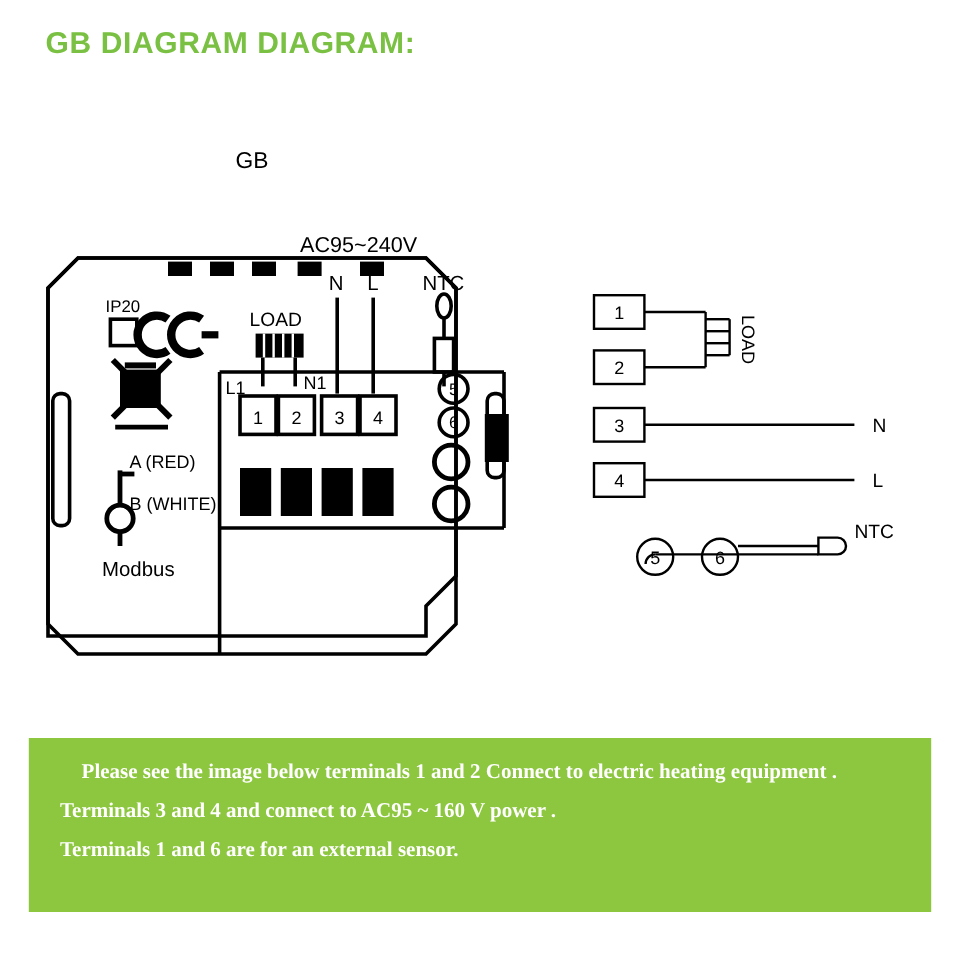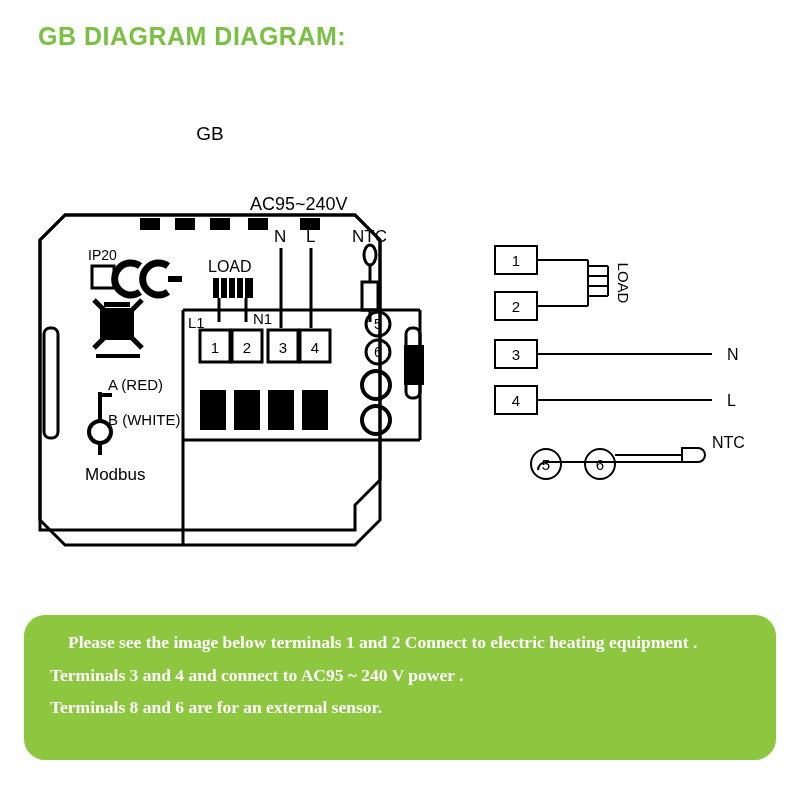--- a/index.html
+++ b/index.html
@@ -38,21 +38,20 @@
   }
   .notes {
     position: absolute;
     left: 24px;
     top: 615px;
     width: 752px;
     height: 145px;
     background: #8dc63f;
     box-sizing: border-box;
     padding: 16px 22px 10px 26px;
-    border-radius: 21px;
   }
   .notes p {
     margin: 0 0 9px 0;
     color: #ffffff;
     font-family: "Liberation Serif", serif;
     font-weight: bold;
     font-size: 17.5px;
     line-height: 1.35;
   }
   .notes p.first {
@@ -227,17 +226,17 @@
           <line x1="615" y1="385" x2="682" y2="385" stroke="#000" stroke-width="2"></line>
           <path d="M682,378 h16 a7,7 0 0 1 0,14 h-16 z" fill="none" stroke="#000" stroke-width="2"></path>
         </g>
         <text x="712" y="378" font-size="16">NTC</text>
       </g>
     </svg>
   </div>
 
   <div class="notes">
     <p class="first">Please see the image below terminals 1 and 2 Connect to electric heating equipment .</p>
-    <p>Terminals 3 and 4 and connect to AC95 ~ 240 V power .</p>
-    <p>Terminals 8 and 6 are for an external sensor.</p>
+    <p>Terminals 3 and 4 and connect to AC95 ~ 160 V power .</p>
+    <p>Terminals 1 and 6 are for an external sensor.</p>
   </div>
 
 </div>
 
 </body></html>

